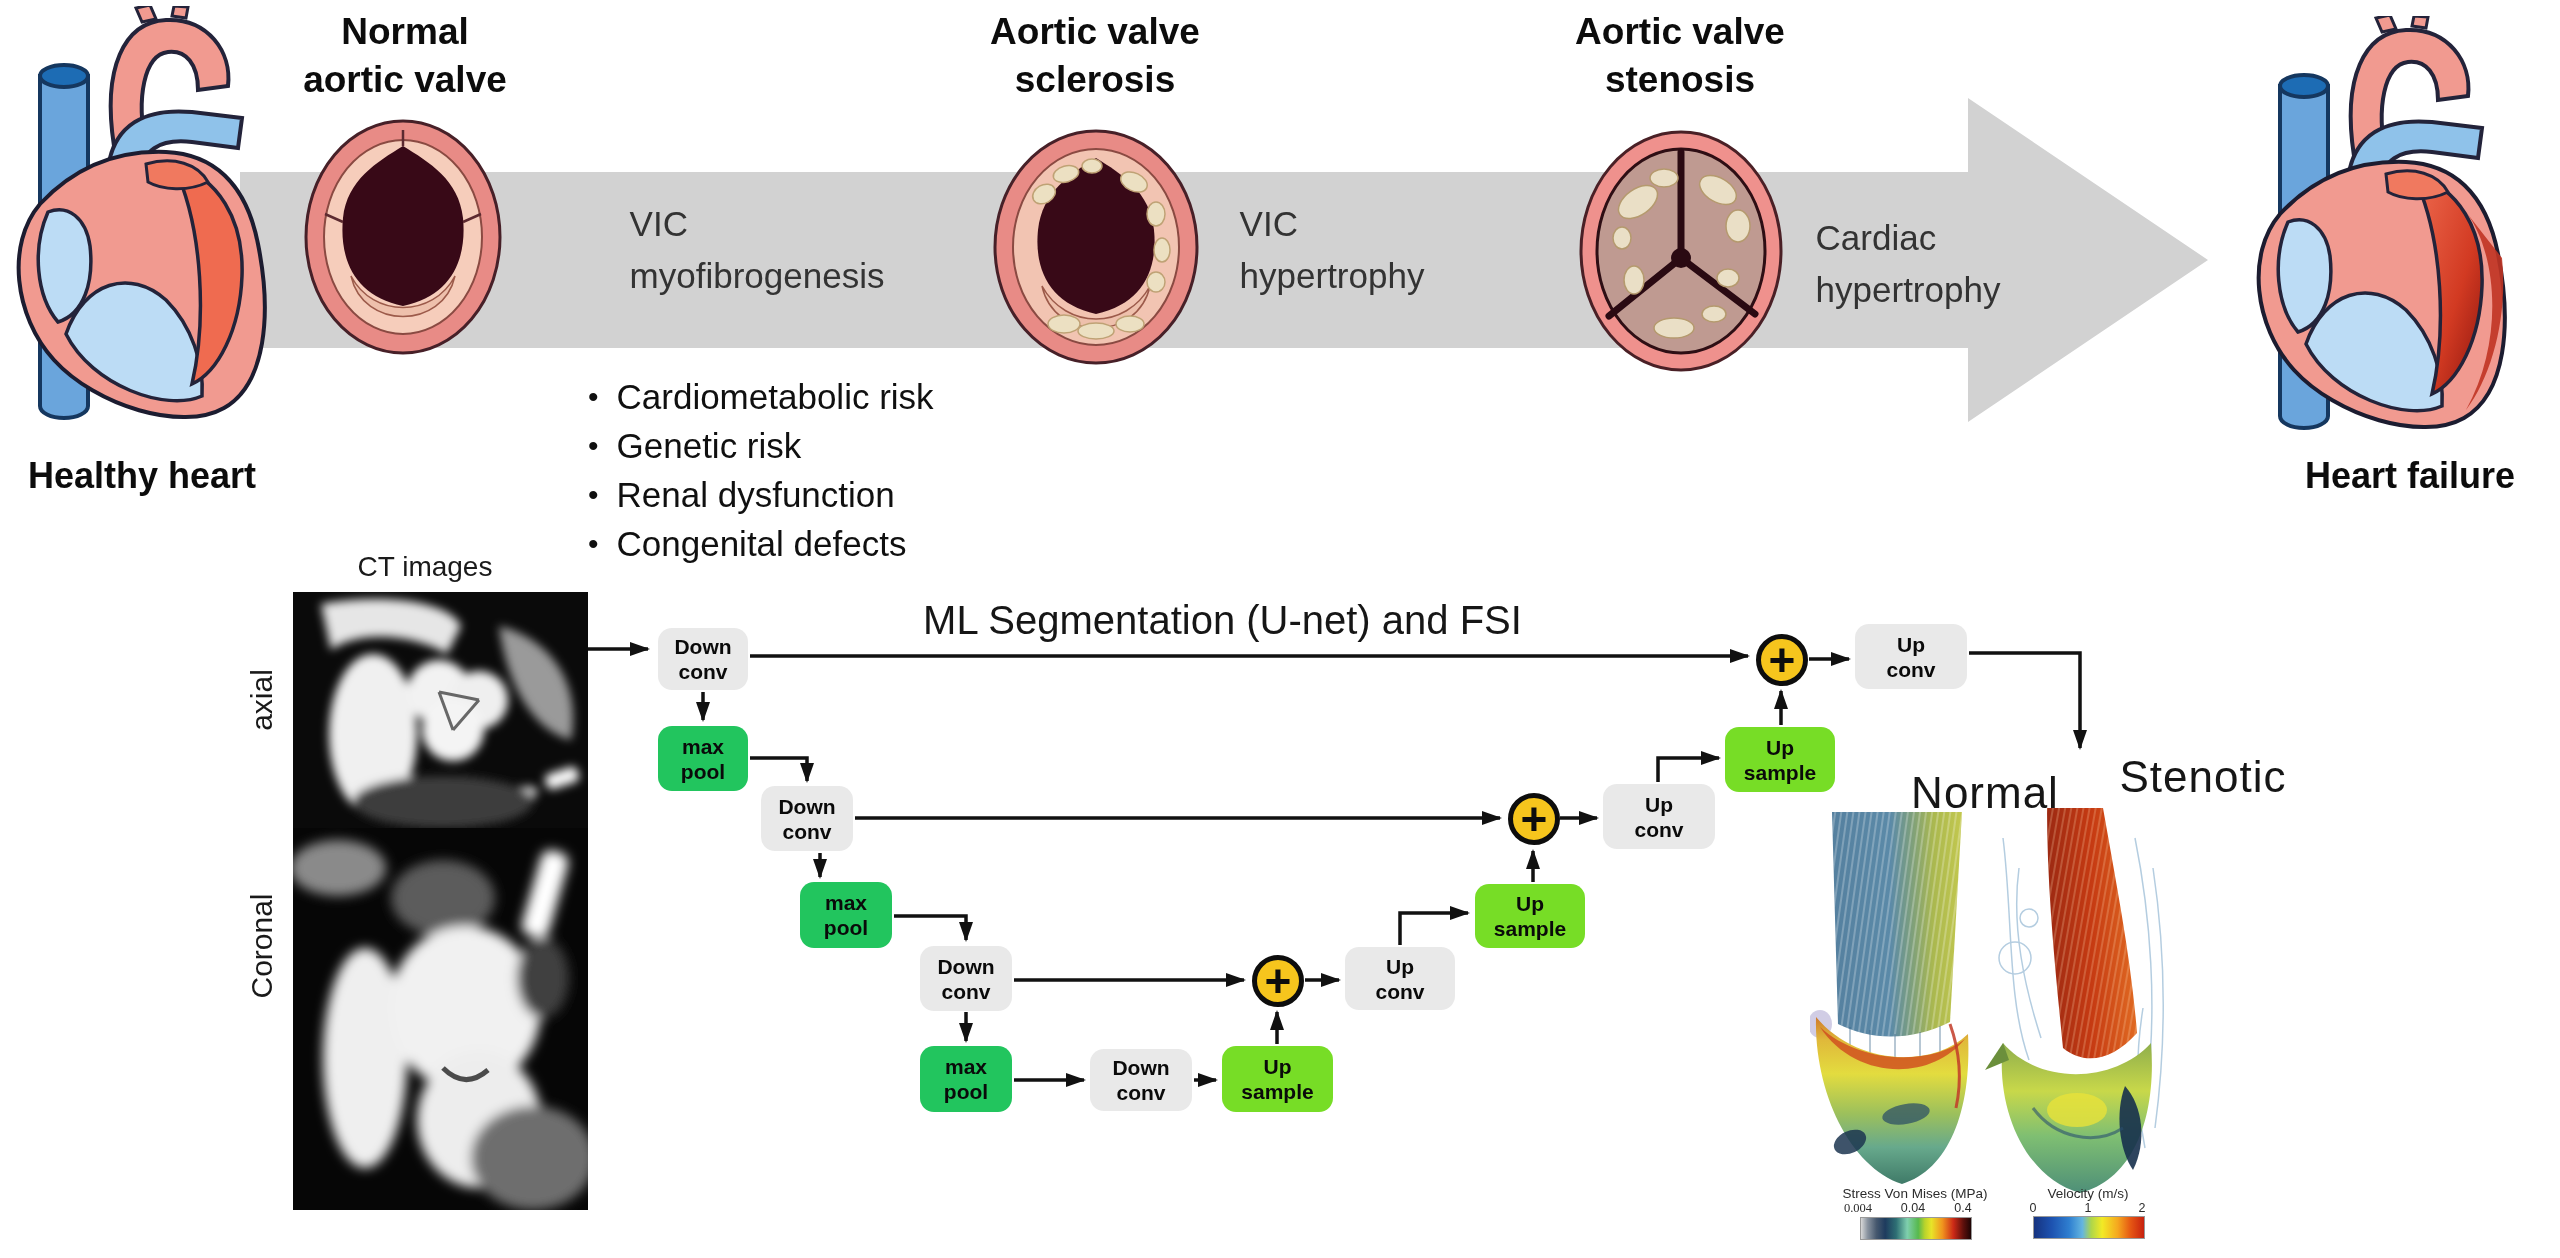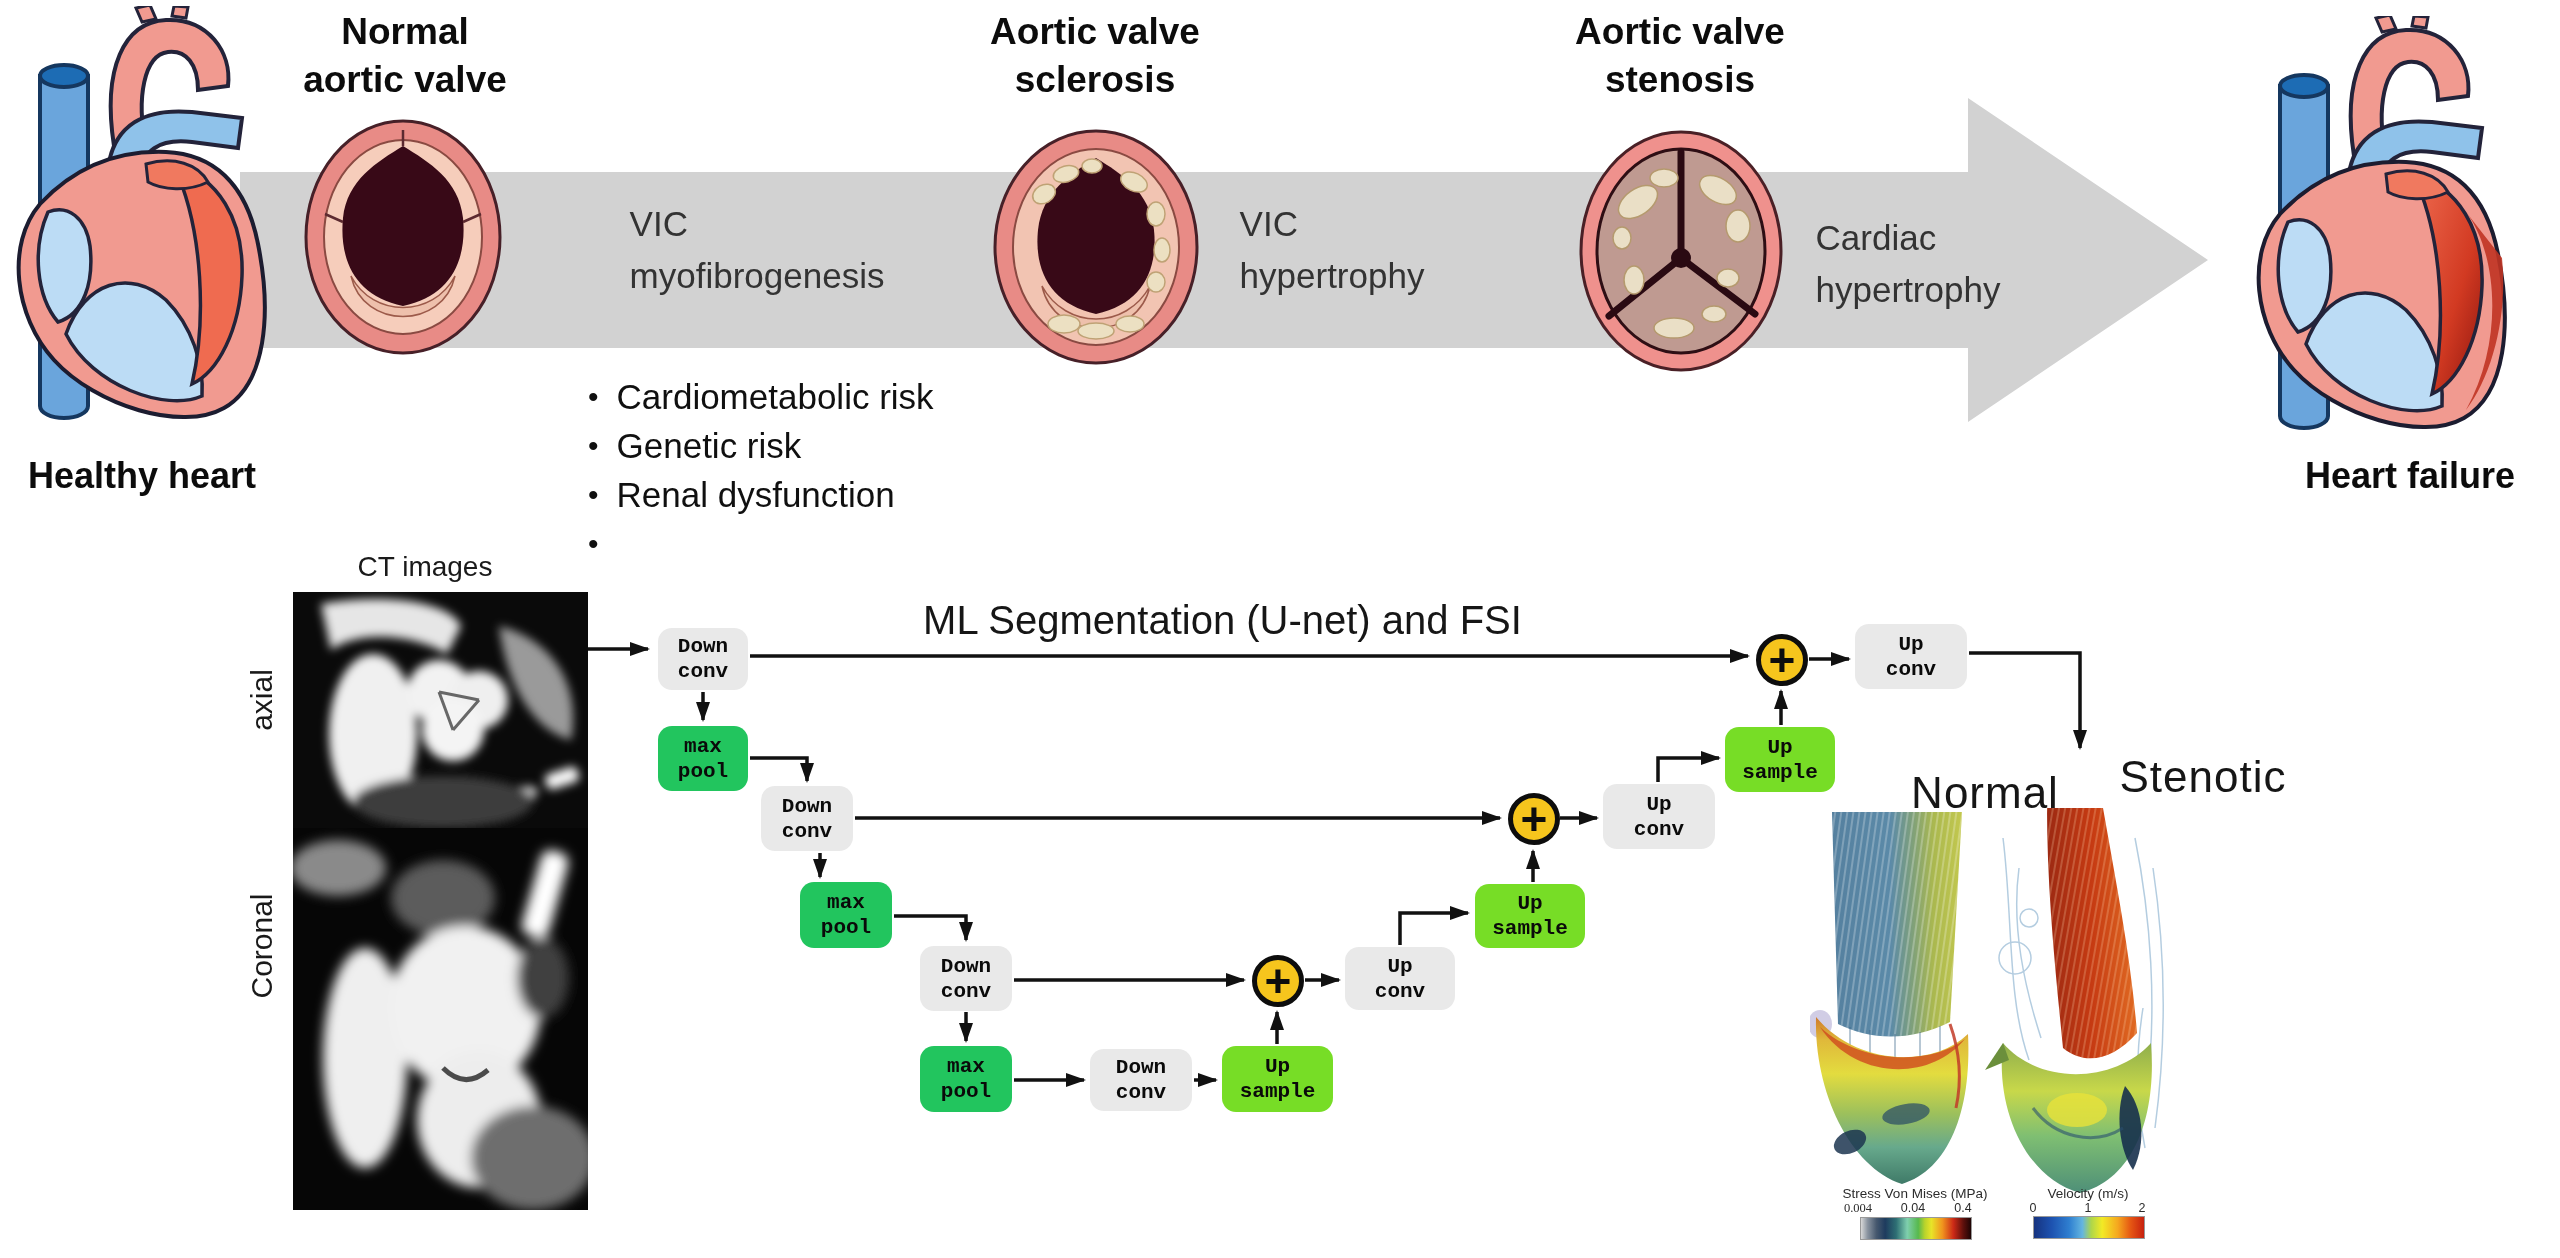--- a/index.html
+++ b/index.html
@@ -14,21 +14,21 @@
   .heart-label{position:absolute;z-index:7;font-weight:bold;font-size:36px;color:#0c0c0c;transform:translateX(-50%);white-space:nowrap;}
   #risk-list{position:absolute;left:588px;top:372px;z-index:7;font-size:35px;line-height:49px;color:#101010;}
   #risk-list .ri{display:flex;align-items:center;gap:18px;}
   #risk-list .blt{font-size:30px;}
   
   .ct-title{position:absolute;z-index:7;font-size:28px;color:#1a1a1a;transform:translateX(-50%);white-space:nowrap;}
   .rot-label{position:absolute;z-index:7;font-size:30px;color:#1a1a1a;transform:translate(-50%,-50%) rotate(-90deg);white-space:nowrap;}
   
   #unet-title{position:absolute;left:890px;top:598px;width:665px;z-index:7;font-size:40px;color:#161616;text-align:center;white-space:nowrap;}
   .nbox{position:absolute;z-index:6;border-radius:14px;display:flex;flex-direction:column;align-items:center;justify-content:center;
-        font-weight:bold;font-size:21px;line-height:25px;color:#0a0a0a;text-align:center;font-family:Liberation Mono, monospace;}
+        font-weight:bold;font-size:21px;line-height:25px;color:#0a0a0a;text-align:center;}
   .nbox.gray{background:#e9e9e9;}
   .nbox.orange{background:#22c55e;}
   .nbox.green{background:#77dd26;}
   .plus-circle{position:absolute;z-index:6;width:42px;height:42px;border-radius:50%;background:#f6c51d;border:5px solid #0d0d0d;
         display:flex;align-items:center;justify-content:center;font-weight:900;font-size:46px;line-height:40px;color:#0d0d0d;}
   
   .res-label{position:absolute;z-index:7;font-size:44px;color:#161616;transform:translateX(-50%);white-space:nowrap;letter-spacing:1px;}
   .leg-title{position:absolute;z-index:7;font-size:13.5px;color:#2c2c2c;transform:translateX(-50%);white-space:nowrap;}
   .leg-tick{position:absolute;z-index:7;font-size:12.5px;color:#2c2c2c;transform:translateX(-50%);white-space:nowrap;}
   .leg-bar{position:absolute;z-index:6;height:21px;width:110px;border:1px solid #999;}
@@ -159,20 +159,21 @@
     <div class="ri">
         <span class="blt">•</span>
         <span>Genetic risk</span>
       </div>
     <div class="ri">
         <span class="blt">•</span>
         <span>Renal dysfunction</span>
       </div>
     <div class="ri">
         <span class="blt">•</span>
+        <span>Congenital defects</span>
       </div>
   </div>
 
   <div class="ct-title" style="left:425px;top:551px;">CT images</div>
 
   <svg class="abs" style="left:293px;top:592px;z-index:3;" width="295" height="236" viewBox="0 0 295 236">
     <defs>
         <filter id="blurA" x="-20%" y="-20%" width="140%" height="140%">
           <feGaussianBlur stdDeviation="5"></feGaussianBlur>
         </filter>

